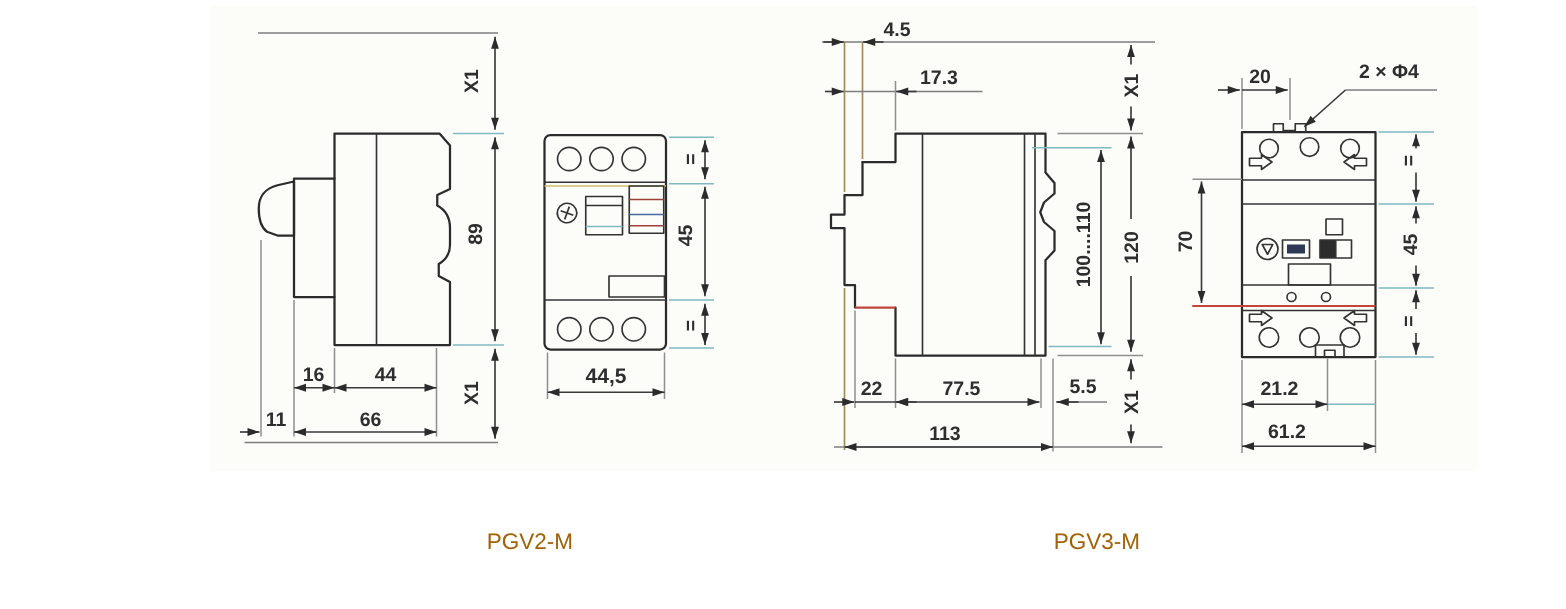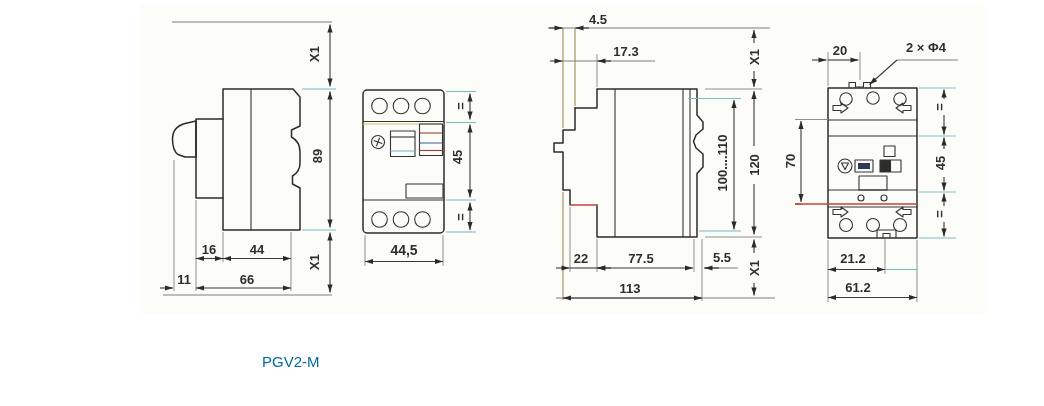--- a/index.html
+++ b/index.html
@@ -10,21 +10,21 @@
   .ol   {stroke:#2b2b2b;stroke-width:1.5;fill:none;stroke-linejoin:round;stroke-linecap:round;}
   .thin {stroke:#333333;stroke-width:1.1;fill:none;stroke-linejoin:round;}
   .dim  {stroke:#3a3a3a;stroke-width:1.1;fill:none;}
   .ext  {stroke:#8f8f8f;stroke-width:1;fill:none;}
   .extc {stroke:#7fb9c2;stroke-width:1.1;fill:none;}
   .ref  {stroke:#7e7e7e;stroke-width:1.1;fill:none;}
   .olv  {stroke:#9c8a5a;stroke-width:1.1;fill:none;}
   text.dt{font-weight:bold;font-size:13px;fill:#2e2e2e;font-family:"Liberation Sans",sans-serif;}
   text.dtl{font-weight:bold;font-size:14px;fill:#2e2e2e;font-family:"Liberation Sans",sans-serif;}
   .mask{fill:#fcfcf9;stroke:none;}
-  .caption{position:absolute;width:120px;text-align:left;font-size:15px;color:#0369a1;
+  .caption{position:absolute;width:120px;text-align:right;font-size:15px;color:#a16207;
            font-family:"Liberation Sans",sans-serif;}
 </style>
 </head>
 <body>
 
 <div class="canvas">
 <svg width="1044" height="406" viewBox="0 0 1044 406">
   <defs>
     <marker id="ah" markerUnits="userSpaceOnUse" markerWidth="9" markerHeight="7" refX="8.3" refY="3" orient="auto-start-reverse">
       <path d="M0.3,0.4 L8.3,3 L0.3,5.6 Z" fill="#2b2b2b"></path>
@@ -257,13 +257,14 @@
     <line class="ext" x1="917" y1="240" x2="917" y2="302"></line>
     <line class="extc" x1="885" y1="269.5" x2="917" y2="269.5"></line>
     <line class="dim" x1="828" y1="269.5" x2="885" y2="269.5" marker-start="url(#ah)" marker-end="url(#ah)"></line>
     <text class="dt" x="853" y="263" text-anchor="middle">21.2</text>
     <line class="dim" x1="828" y1="297.5" x2="917" y2="297.5" marker-start="url(#ah)" marker-end="url(#ah)"></line>
     <text class="dt" x="858" y="292" text-anchor="middle">61.2</text>
   </g>
 </svg>
 
 <div class="caption" style="left:262px;top:353px;">PGV2-M</div>
+<div class="caption" style="left:640px;top:353px;">PGV3-M</div>
 </div>
 
 </body></html>

